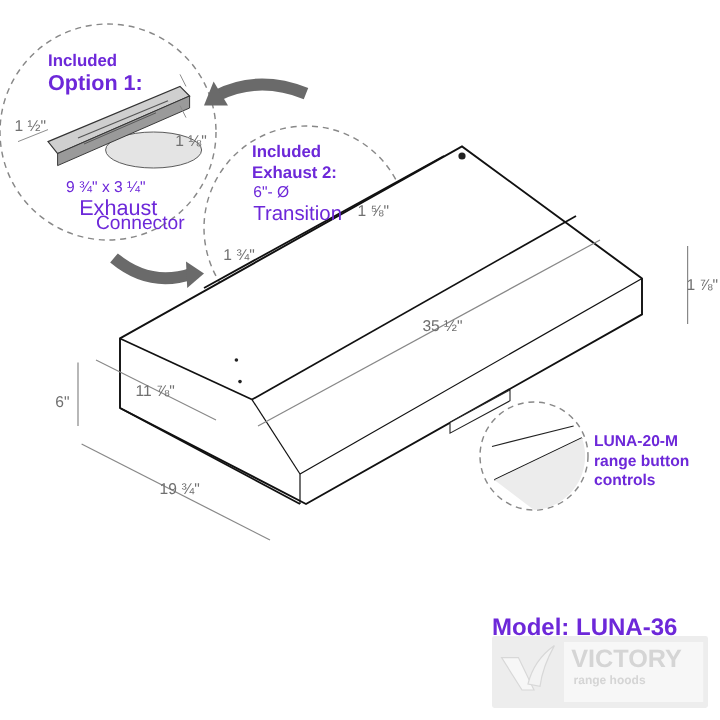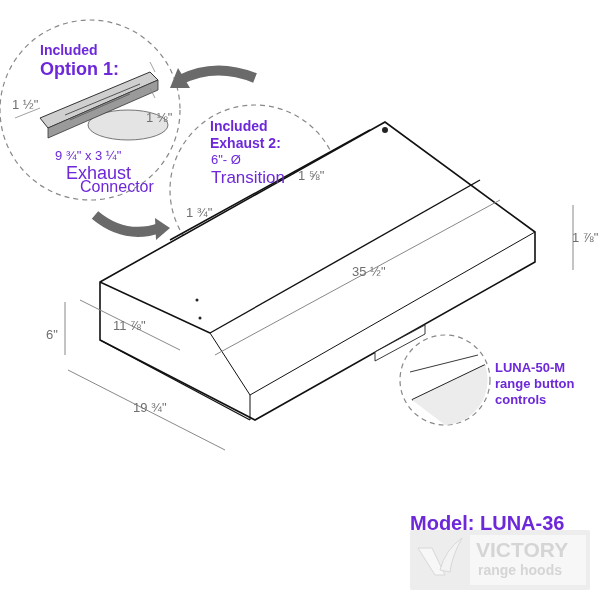--- a/index.html
+++ b/index.html
@@ -86,27 +86,27 @@
 <div class="lbl" style="left:211px;top:168px;font-size:17px;">Transition</div>
 <div class="lbl dim" style="left:298px;top:168px;">1 ⅝"</div>
 <div class="lbl dim" style="left:186px;top:205px;">1 ¾"</div>
 
 <div class="lbl dim" style="left:352px;top:264px;">35 ½"</div>
 <div class="lbl dim" style="left:46px;top:327px;">6"</div>
 <div class="lbl dim" style="left:113px;top:318px;">11 ⅞"</div>
 <div class="lbl dim" style="left:133px;top:400px;">19 ¾"</div>
 <div class="lbl dim" style="left:572px;top:230px;">1 ⅞"</div>
 
-<div class="lbl bold" style="left:495px;top:360px;font-size:13px;">LUNA-50-M</div>
+<div class="lbl bold" style="left:495px;top:360px;font-size:13px;">LUNA-20-M</div>
 <div class="lbl bold" style="left:495px;top:376px;font-size:13px;">range button</div>
 <div class="lbl bold" style="left:495px;top:392px;font-size:13px;">controls</div>
 
 <div class="lbl bold" style="left:410px;top:512px;font-size:20px;">Model:</div>
 <div class="lbl bold" style="left:480px;top:512px;font-size:20px;">LUNA-36</div>
 
 <div class="brand-box"></div>
 <svg width="600" height="600" viewBox="0 0 600 600">
   <polygon points="418,548 432,548 445,575 435,575" fill="#f7f7f7" stroke="#d8d8d8"></polygon>
   <path d="M440,570 Q445,550 462,538 Q452,556 450,572 Z" fill="#f3f3f3" stroke="#d8d8d8"></path>
 </svg>
 <div class="brand-inner"></div>
 <div class="lbl bold" style="left:476px;top:538px;font-size:21px;color:#d5d5d5;">VICTORY</div>
-<div class="lbl bold" style="left:478px;top:562px;font-size:14px;color:#d5d5d5;">range hoods</div>
+<div class="lbl bold" style="left:478px;top:562px;font-size:10px;color:#d5d5d5;">range hoods</div>
 
 </body></html>

